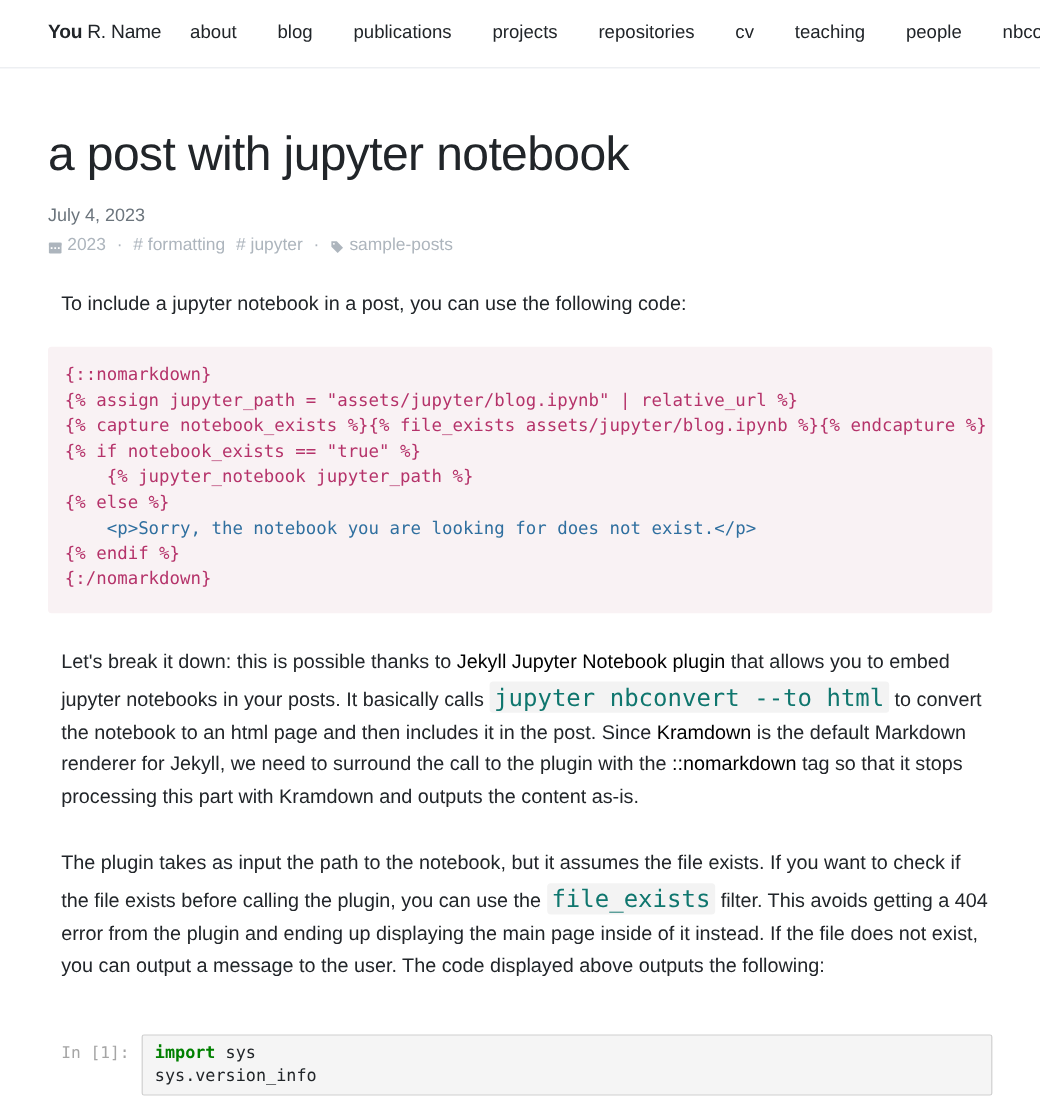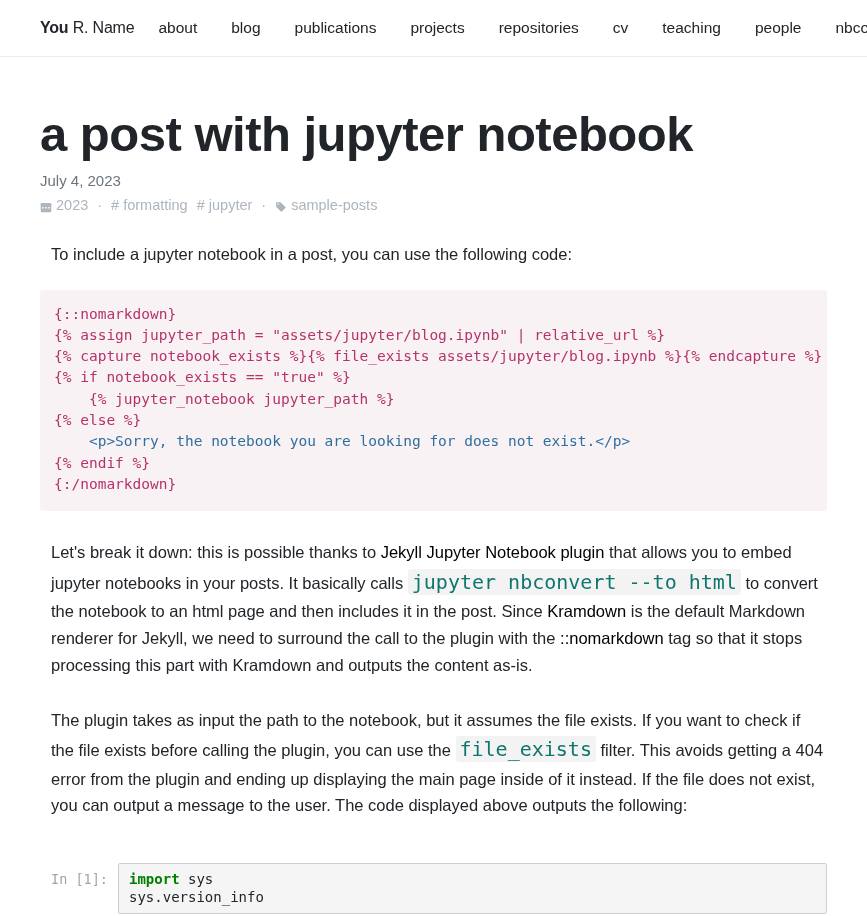--- a/index.html
+++ b/index.html
@@ -69,29 +69,29 @@
   .moon {
     width: 20px; height: 20px;
   }
 
   
   .page {
     padding: 0 40px;
     max-width: 867px;
   }
   .post-title {
-    font-size: 49px;
-    font-weight: bold;
+    font-size: 40px;
+    font-weight: normal;
     letter-spacing: -0.5px;
     margin: 48px 0 0 0;
     color: #212529;
     line-height: 1.2;
   }
   .post-date {
-    margin-top: 8px;
+    margin-top: 18px;
     font-size: 15px;
     color: #6c757d;
   }
   .meta-row {
     margin-top: 8px;
     font-size: 14.5px;
     color: #adb5bd;
     display: flex;
     align-items: flex-start;
     flex-wrap: wrap;

